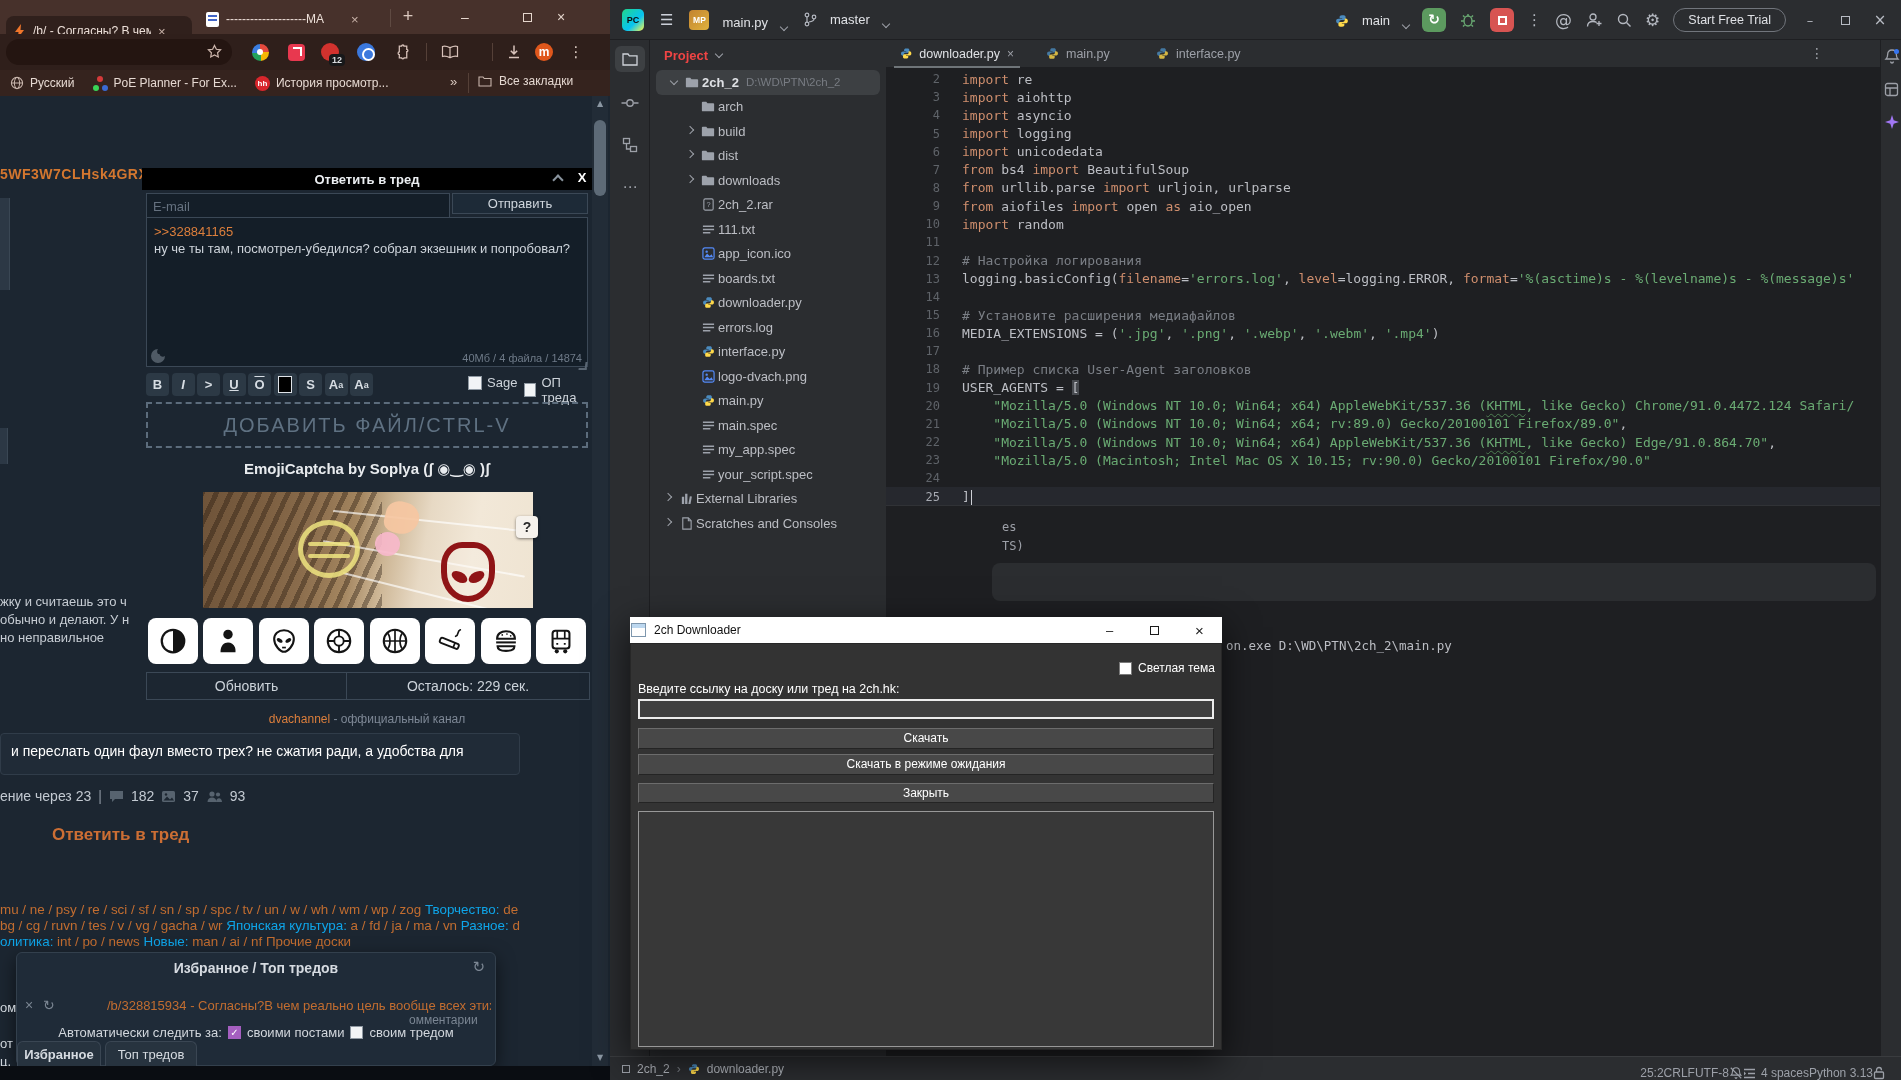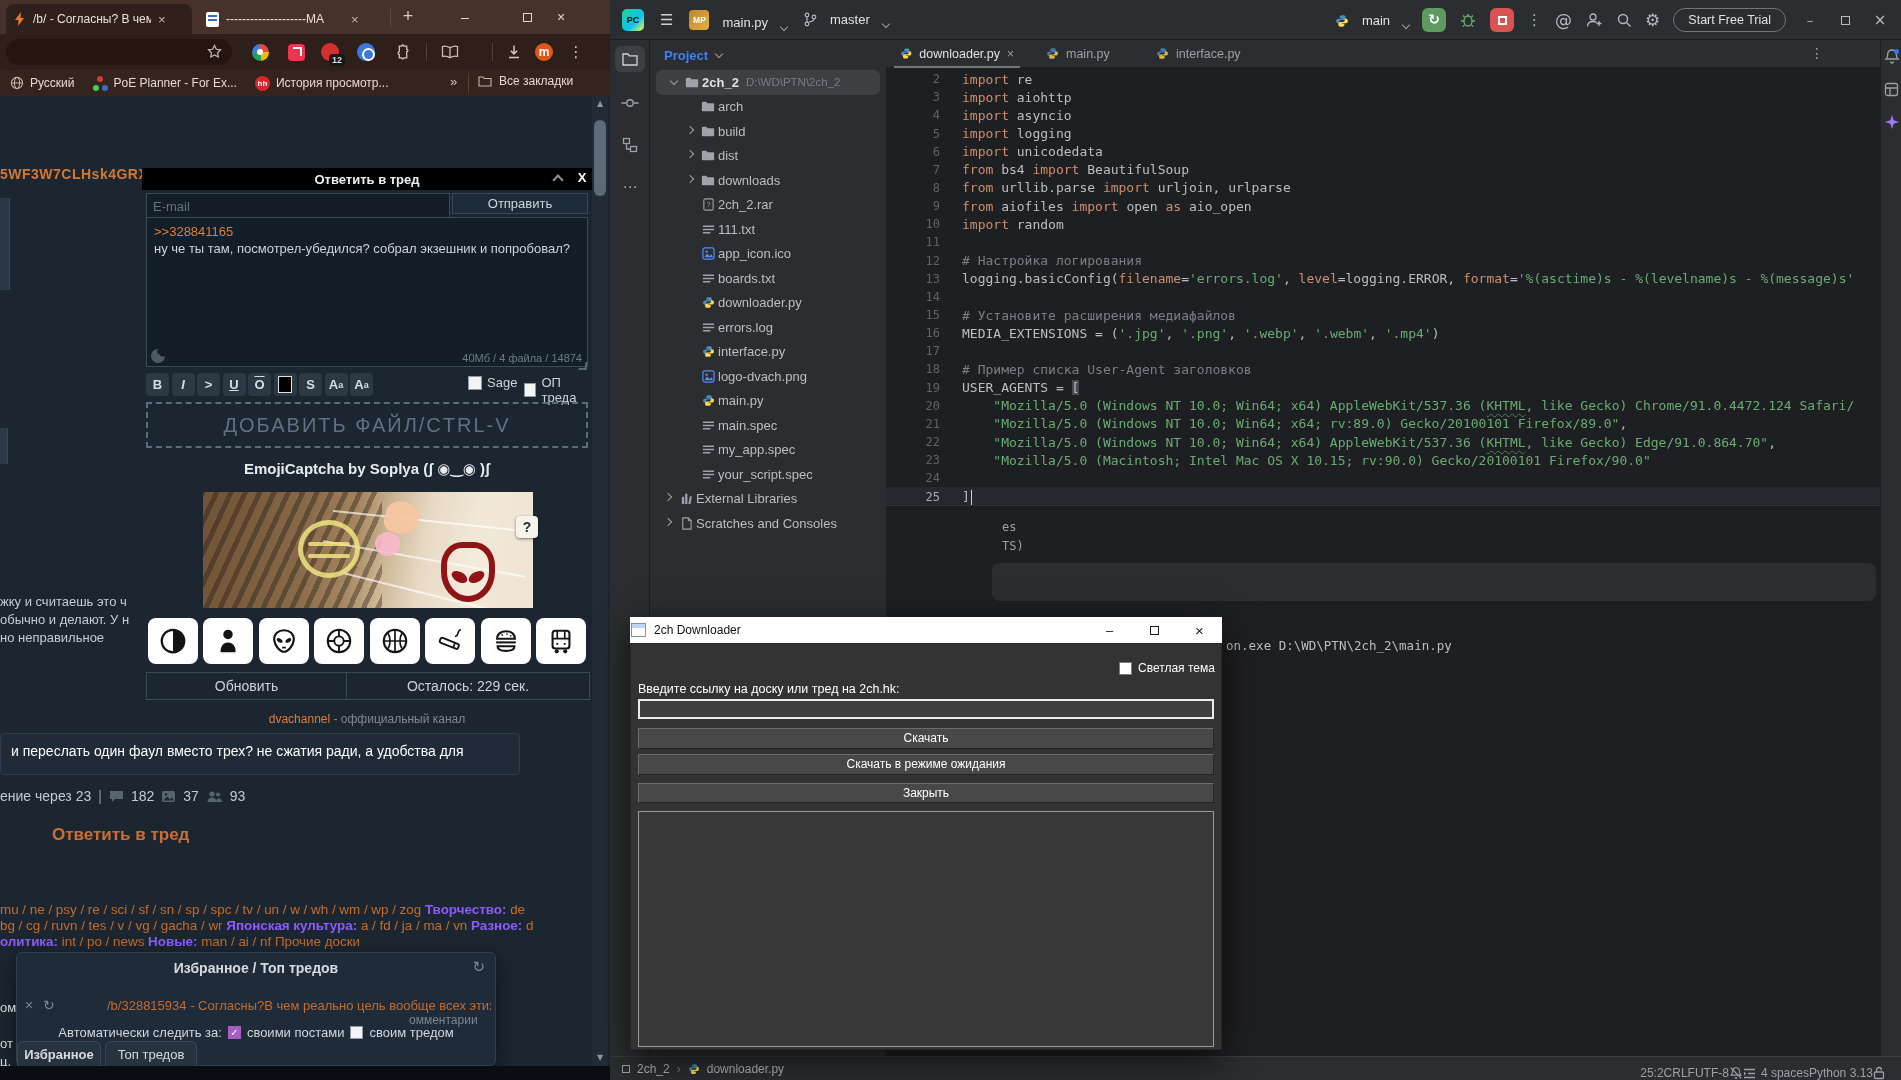--- a/index.html
+++ b/index.html
@@ -95,21 +95,21 @@
   .ref-right { flex:1; color:#ccd3da; font-size:14px; text-align:center; line-height:26px; }
   .chan-line { position:absolute; left:0; top:544px; width:450px; text-align:center; font-size:12px; color:#7e8896; }
   .chan-line .lnk2 { color:#dd7f3c; }
 
   .postbox { position:absolute; left:0; top:637px; width:520px; height:42px; border:1px solid #303c49; border-radius:4px; background:#202b37; }
   .postbox div { padding:9px 10px; font-size:14px; color:#ffffff; white-space:nowrap; overflow:hidden; }
   .stats { position:absolute; left:0; top:692px; display:flex; align-items:center; gap:7px; font-size:14px; color:#c3cad2; }
   .stats .sep { color:#8a939e; }
   .reply-big { position:absolute; left:52px; top:729px; color:#cc6e34; font-weight:bold; font-size:17px; }
   .bline { position:absolute; left:0; width:592px; font-size:13.4px; line-height:16px; white-space:nowrap; overflow:hidden; }
-  .blnk { color:#c26d30; } .btxt { color:#8b5cf6; font-weight:bold; }
+  .blnk { color:#c26d30; } .btxt { color:#0ea5e9; font-weight:normal; }
 
   .favpanel { position:absolute; left:16px; top:856px; width:480px; height:114px; background:#1f2b38; border:1px solid #33404d; border-radius:6px; box-shadow:0 6px 18px rgba(0,0,0,.55); }
   .fav-title { position:absolute; left:0; top:7px; width:100%; text-align:center; font-size:14px; font-weight:bold; color:#d6dbe1; }
   .fav-ref { position:absolute; right:10px; top:5px; color:#7b8693; font-size:15px; font-family:"DejaVu Sans",sans-serif; }
   .fav-x { position:absolute; left:8px; top:44px; color:#7b8693; font-size:14px; }
   .fav-r2 { position:absolute; left:26px; top:44px; color:#7b8693; font-size:14px; font-family:"DejaVu Sans",sans-serif; }
   .fav-link { position:absolute; left:90px; top:45px; width:384px; white-space:nowrap; overflow:hidden; color:#c26d30; font-size:13px; }
   .fav-com { position:absolute; left:392px; top:60px; color:#7b8693; font-size:12px; }
   .fav-follow { position:absolute; left:0; top:72px; width:100%; display:flex; justify-content:center; align-items:center; gap:6px; font-size:13px; color:#d2d7dd; }
   .cbx-sm { width:13px; height:13px; display:inline-block; }
@@ -132,21 +132,21 @@
   .stopbtn i { width:9px; height:9px; border:2px solid #fff; display:block; }
   .icon-g { color:#b4b8c0; font-size:15px; font-family:"DejaVu Sans",sans-serif; }
   .trial { border:1px solid #71757c; border-radius:14px; padding:4px 14px; color:#dfe1e5; font-size:12.5px; }
   .wbtn { color:#b8bcc4; font-size:13px; width:22px; text-align:center; font-family:"DejaVu Sans",sans-serif; }
   .wsq { display:inline-block; width:9px; height:9px; border:1.2px solid #b8bcc4; }
 
   .stripe { position:absolute; left:0; top:40px; width:40px; height:1016px; background:#2b2d30; border-right:1px solid #1e1f22; }
   .stripe-btn { position:absolute; left:5px; width:30px; height:26px; border-radius:6px; display:flex; align-items:center; justify-content:center; }
   .stripe-btn.on { background:#3d4043; }
   .proj { position:absolute; left:40px; top:40px; width:236px; height:1016px; background:#2b2d30; }
-  .proj-head { position:absolute; left:14px; top:8px; display:flex; align-items:center; gap:8px; color:#3b82f6; font-size:13px; font-weight:bold; }
+  .proj-head { position:absolute; left:14px; top:8px; display:flex; align-items:center; gap:8px; color:#ef4444; font-size:13px; font-weight:bold; }
   .ptree { position:absolute; left:0; top:30px; width:236px; }
   .trow { display:flex; align-items:center; height:24.5px; font-size:13px; color:#bcbec4; white-space:nowrap; }
   .trow.sel { background:#3d4043; border-radius:6px; margin:0 6px; }
   .trow .tchev { width:16px; display:flex; justify-content:center; }
   .trow .ticon { width:20px; display:flex; justify-content:center; }
   .trow .tname.bold { color:#dfe1e5; font-weight:bold; }
   .trow .tpath { color:#787c83; font-size:11.5px; margin-left:7px; overflow:hidden; }
 
   .editor { position:absolute; left:276px; top:40px; width:994px; height:1016px; background:#1e1f22; }
   .etabs { position:absolute; left:0; top:0; width:994px; height:28px; background:#2b2d30; border-bottom:1px solid #1e1f22; display:flex; align-items:center; padding-left:4px; }
@@ -198,21 +198,21 @@
 
   svg { display:block; }
 </style>
 </head>
 <body>
 
 <div class="screen">
 
   <div class="browser">
     <div class="tabstrip">
-      <div class="btab active" style="left:6px;width:186px;">
+      <div class="btab active" style="left:6px;width:186px;margin-top:12px;">
         <span>
             <svg width="12" height="14" viewBox="0 0 12 14">
               <path d="M7 0L1 8h3.5L4 14l6-8H6.5z" fill="#f0762b"></path>
             </svg>
           </span>
         <span class="btab-title">/b/ - Согласны? В чем</span>
         <span class="tclose">×</span>
       </div>
       <div class="btab" style="left:198px;width:186px;">
         <span style="width:13px;height:15px;background:#fff;border-radius:2px;display:block;position:relative;">

